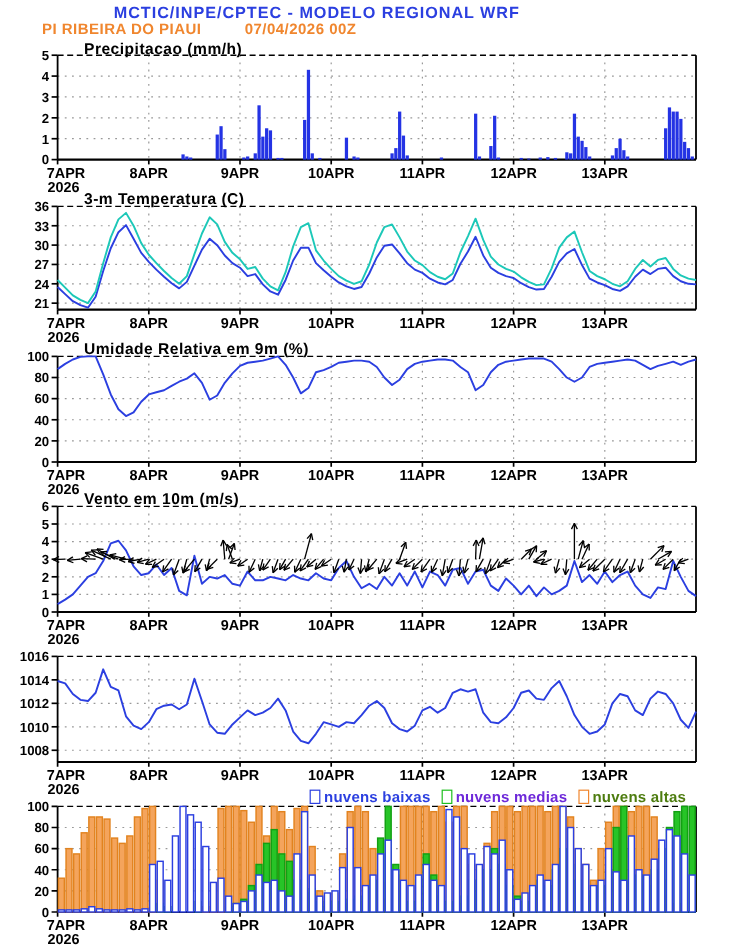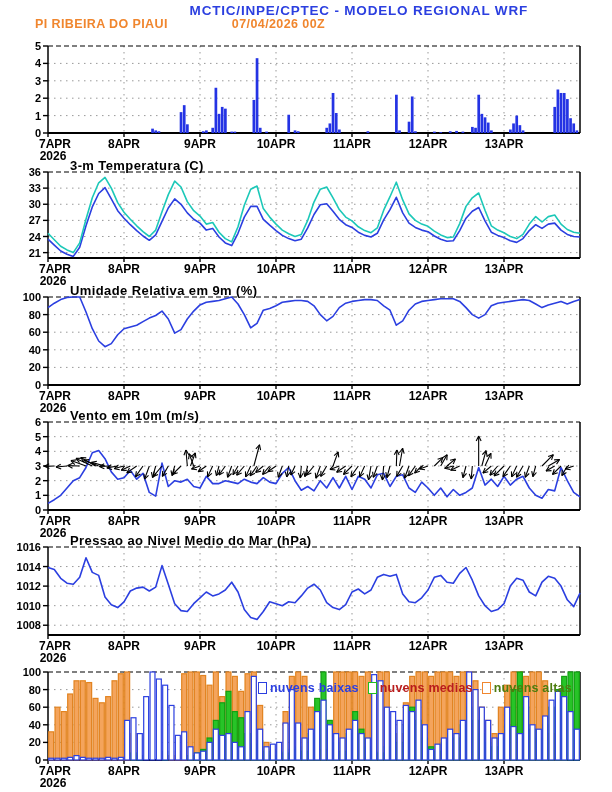--- a/index.html
+++ b/index.html
@@ -1,30 +1,30 @@
 <!DOCTYPE html>
 <html><head>
 <meta charset="utf-8">
 <style>
   html,body{margin:0;padding:0;background:#fff;}
   .page{position:relative;width:612px;height:792px;background:#fff;overflow:hidden;
         font-family:"Liberation Sans",sans-serif;}
   #plot{position:absolute;left:0;top:0;}
   .abs{position:absolute;white-space:nowrap;font-weight:700;}
-  .hdr-title{top:3px;left:0;width:528px;text-align:right;font-size:13.5px;letter-spacing:.8px;color:#2B3FE0;}
+  .hdr-title{top:3px;left:0;width:528px;text-align:center;font-size:13.5px;letter-spacing:.8px;color:#2B3FE0;}
   .hdr-sub{top:17px;left:35px;font-size:12.5px;letter-spacing:.4px;color:#F0862E;}
-  .hdr-sub .dt{margin-left:64px;}
+  .hdr-sub .dt{margin-left:36px;}
   .coords{top:31px;right:33px;font-size:12.5px;letter-spacing:.4px;color:#F0862E;}
   .ptitle{font-size:13px;letter-spacing:.4px;color:#000;}
   .t-cyan{color:#1CC8B8;}
   .legend{display:flex;align-items:center;gap:9px;font-size:12.5px;letter-spacing:.2px;}
-  .legitem{display:flex;align-items:center;gap:3px;margin-top:24px;}
+  .legitem{display:flex;align-items:center;gap:3px;}
   .legsq{display:inline-block;width:7px;height:10px;background:#fff;border:1.6px solid;}
   .b-blue{border-color:#2B3FE0;} .b-green{border-color:#1FBF1F;} .b-orange{border-color:#F0862E;}
-  .c-blue{color:#2B3FE0;} .c-green{color:#b91c1c;} .c-orange{color:#4d7c0f;}
+  .c-blue{color:#2B3FE0;} .c-green{color:#6d28d9;} .c-orange{color:#4d7c0f;}
   svg text{font-family:"Liberation Sans",sans-serif;font-weight:700;fill:#000;}
 </style>
 </head>
 <body>
 
 <div class="page">
   <svg id="plot" width="612" height="792">
       <line x1="124" y1="46" x2="124" y2="133" stroke="#999" stroke-width="1" stroke-dasharray="1.5 4.5"></line>
       <line x1="200" y1="46" x2="200" y2="133" stroke="#999" stroke-width="1" stroke-dasharray="1.5 4.5"></line>
       <line x1="276" y1="46" x2="276" y2="133" stroke="#999" stroke-width="1" stroke-dasharray="1.5 4.5"></line>
@@ -820,24 +820,24 @@
       <rect x="561.7" y="696.64" width="4.933333333333334" height="63.360000000000014" fill="#FFFFFF" stroke="#2B3FE0" stroke-width="1.2"></rect>
       <rect x="568.0333333333333" y="711.6" width="4.933333333333334" height="48.39999999999998" fill="#FFFFFF" stroke="#2B3FE0" stroke-width="1.2"></rect>
       <rect x="574.3666666666667" y="729.2" width="4.933333333333334" height="30.799999999999955" fill="#FFFFFF" stroke="#2B3FE0" stroke-width="1.2"></rect>
     </svg>
 
   <div class="abs hdr-title">MCTIC/INPE/CPTEC - MODELO REGIONAL WRF</div>
   <div class="abs hdr-sub">
     <span>PI RIBEIRA DO PIAUI</span><span class="dt">07/04/2026 00Z</span>
   </div>
 
+  <div class="abs ptitle" style="top:33px;left:70px">Precipitacao (mm/h)</div>
   <div class="abs ptitle" style="top:158px;left:70px">3-m Temperatura (C)</div>
   <div class="abs ptitle" style="top:283px;left:70px">Umidade Relativa em 9m (%)</div>
   <div class="abs ptitle" style="top:408px;left:70px">Vento em 10m (m/s)</div>
-  <div class="abs ptitle" style="top:533px;left:70px">Pressao ao Nivel Medio do Mar (hPa)</div>
 
   <div class="abs legend" style="top:657px;left:258px">
     <span class="legitem">
         <span class="legsq b-blue"></span>
         <span class="c-blue">nuvens baixas</span>
       </span>
     <span class="legitem">
         <span class="legsq b-green"></span>
         <span class="c-green">nuvens medias</span>
       </span>

